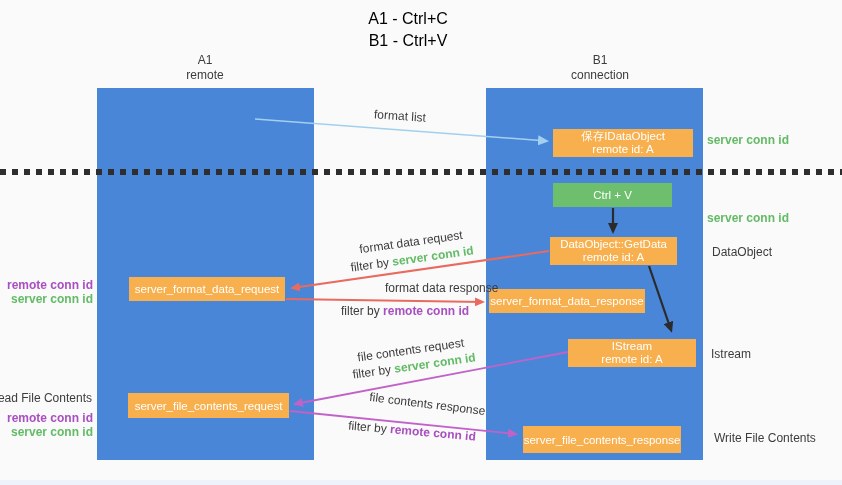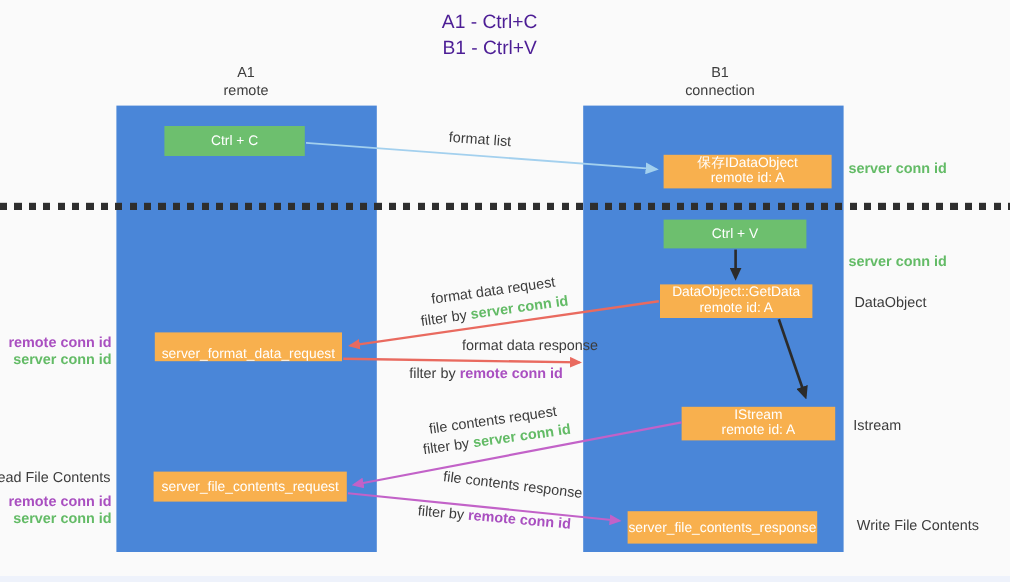--- a/index.html
+++ b/index.html
@@ -3,21 +3,21 @@
 <meta charset="utf-8">
 <style>
   html,body { margin:0; padding:0; }
   body { font-family:"Liberation Sans", sans-serif; background:#fafafa; }
   #canvas {
     position:relative; width:842px; height:485px; background:#fafafa;
     overflow:hidden; font-family:"Liberation Sans", sans-serif;
   }
   .title-block {
     position:absolute; left:0; top:8px; width:816px; text-align:center;
-    font-size:16px; line-height:22px; color:#4c1d95;
+    font-size:16px; line-height:22px; color:#000000;
   }
   .lane-header {
     position:absolute; top:53px; width:120px; text-align:center;
     font-size:12px; line-height:15px; color:#3c3c3c;
   }
   .lane {
     position:absolute; top:88px; width:217px; height:372px; background:#4a86d8;
   }
   .dotted-line {
     position:absolute; left:0; top:169px; width:842px; height:6px;
@@ -66,42 +66,42 @@
   <div class="lane-header" style="left:540px;">
     <div>B1</div>
     <div>connection</div>
   </div>
 
   <div class="lane" style="left:97px;"></div>
   <div class="lane" style="left:486px;"></div>
 
   <div class="dotted-line"></div>
 
-  <div class="node green" style="left:137px; top:105px; width:117px; height:25px;">
-    <span>Ctrl + C</span>
-  </div>
 
   <div class="node orange two-line" style="left:553px; top:129px; width:140px; height:28px;align-items:center;">
     <span>保存IDataObject</span>
     <span>remote id: A</span>
   </div>
 
   <div class="node green" style="left:553px; top:183px; width:119px; height:24px;">
     <span>Ctrl + V</span>
   </div>
 
   <div class="node orange two-line" style="left:550px; top:237px; width:127px; height:28px;">
     <span>DataObject::GetData</span>
     <span>remote id: A</span>
   </div>
 
-  <div class="node orange" style="left:129px; top:277px; width:156px; height:24px;align-items:flex-end;">
+  <div class="node orange" style="left:129px; top:277px; width:156px; height:24px;">
     <span>server_format_data_request</span>
   </div>
 
+  <div class="node orange" style="left:489px; top:289px; width:156px; height:24px;">
+    <span>server_format_data_response</span>
+  </div>
 
   <div class="node orange two-line" style="left:568px; top:339px; width:128px; height:28px;">
     <span>IStream</span>
     <span>remote id: A</span>
   </div>
 
   <div class="node orange" style="left:128px; top:393px; width:161px; height:25px;">
     <span>server_file_contents_request</span>
   </div>
 

